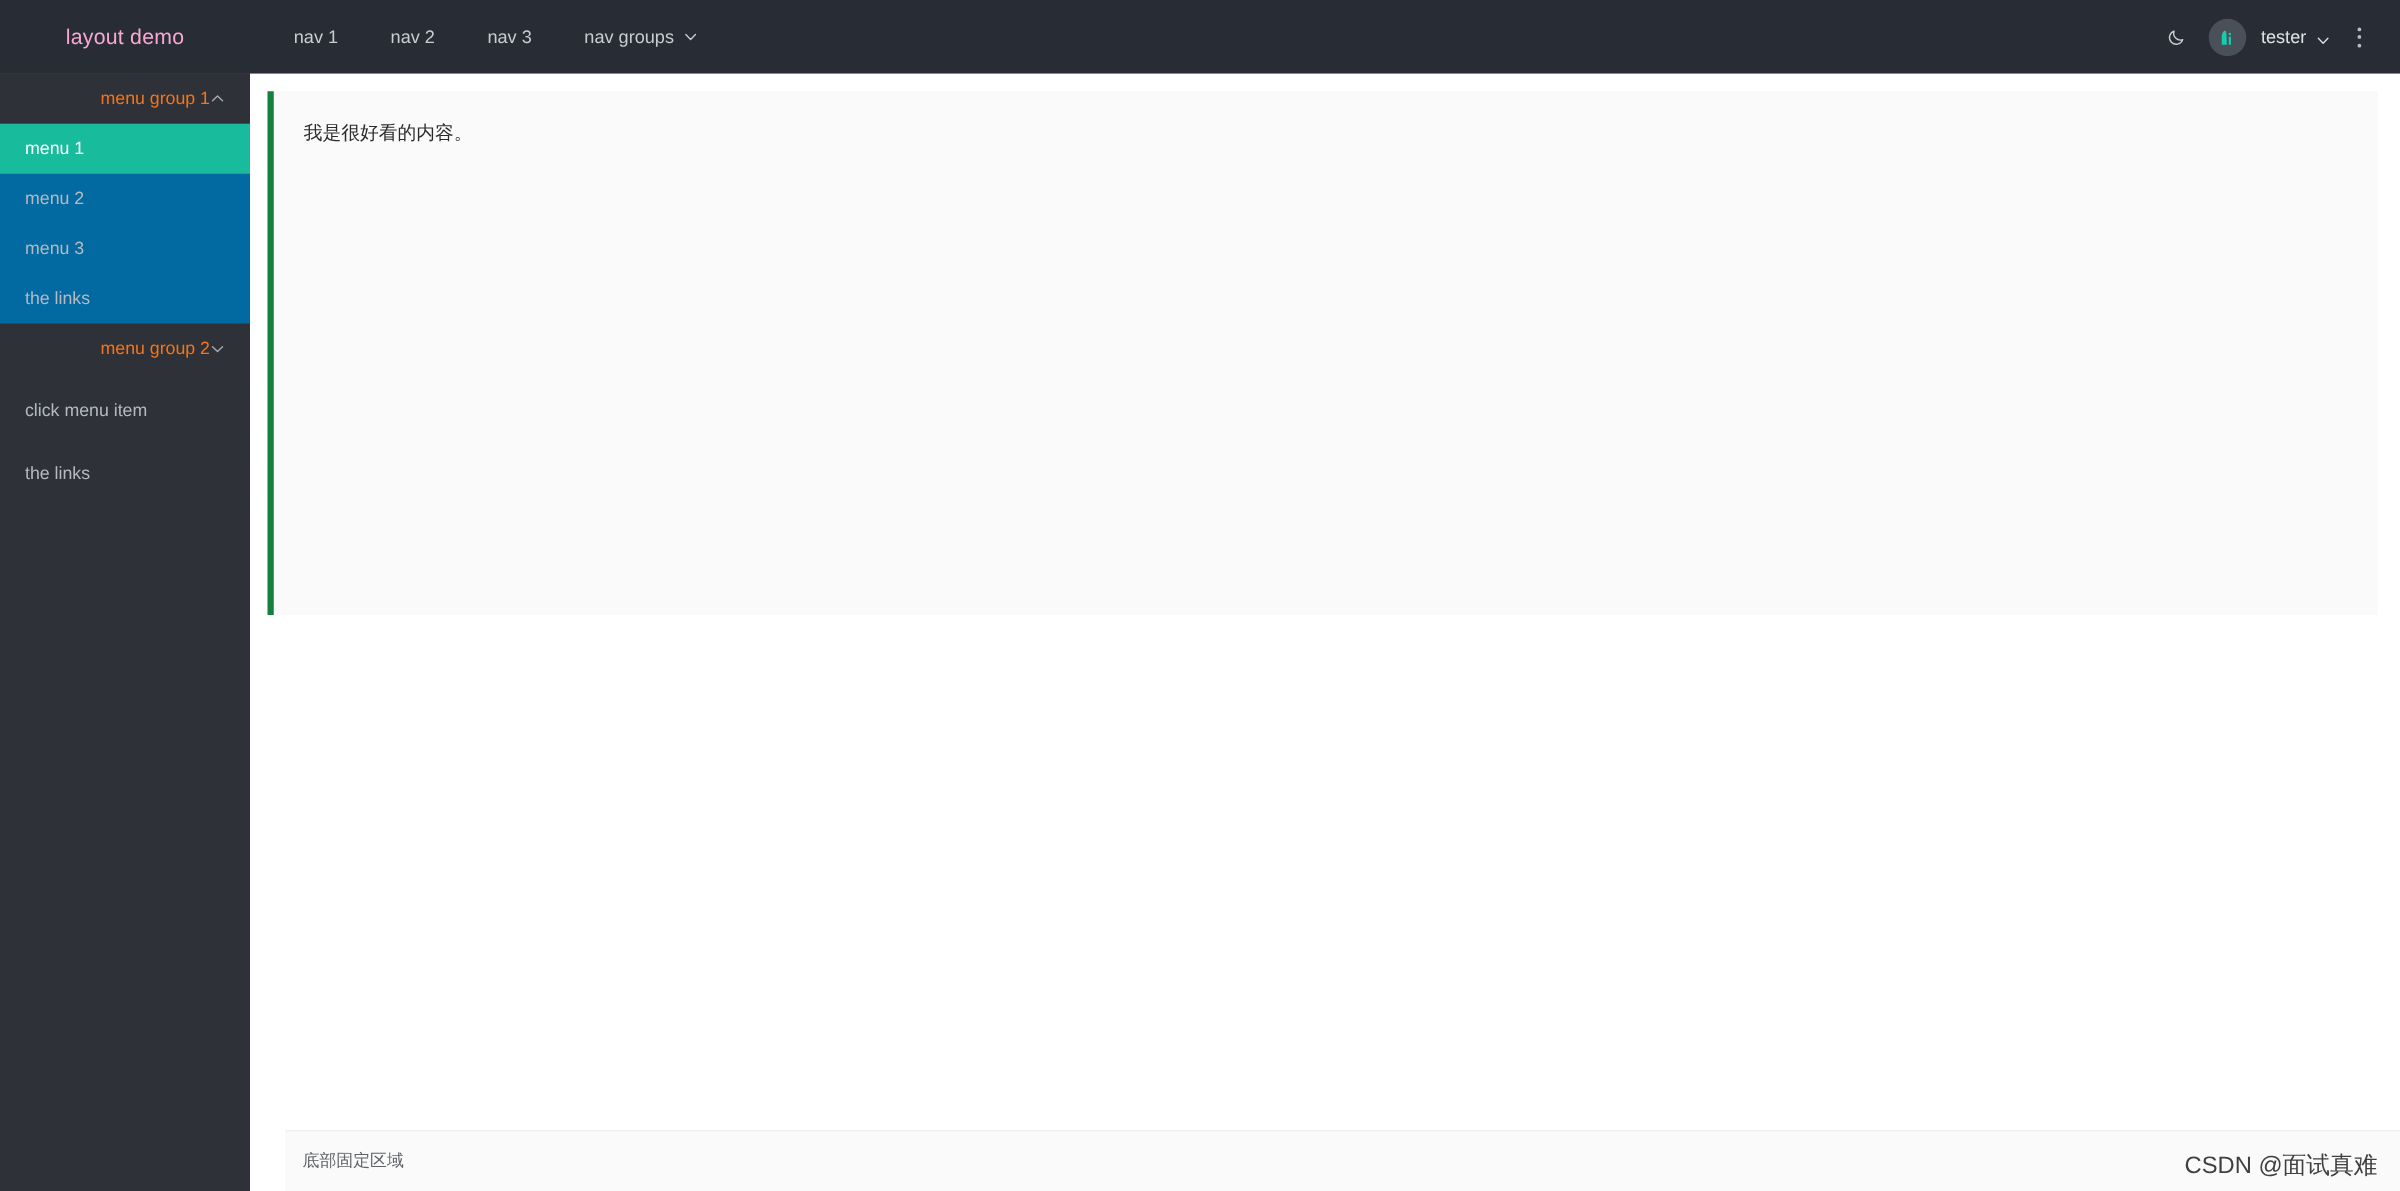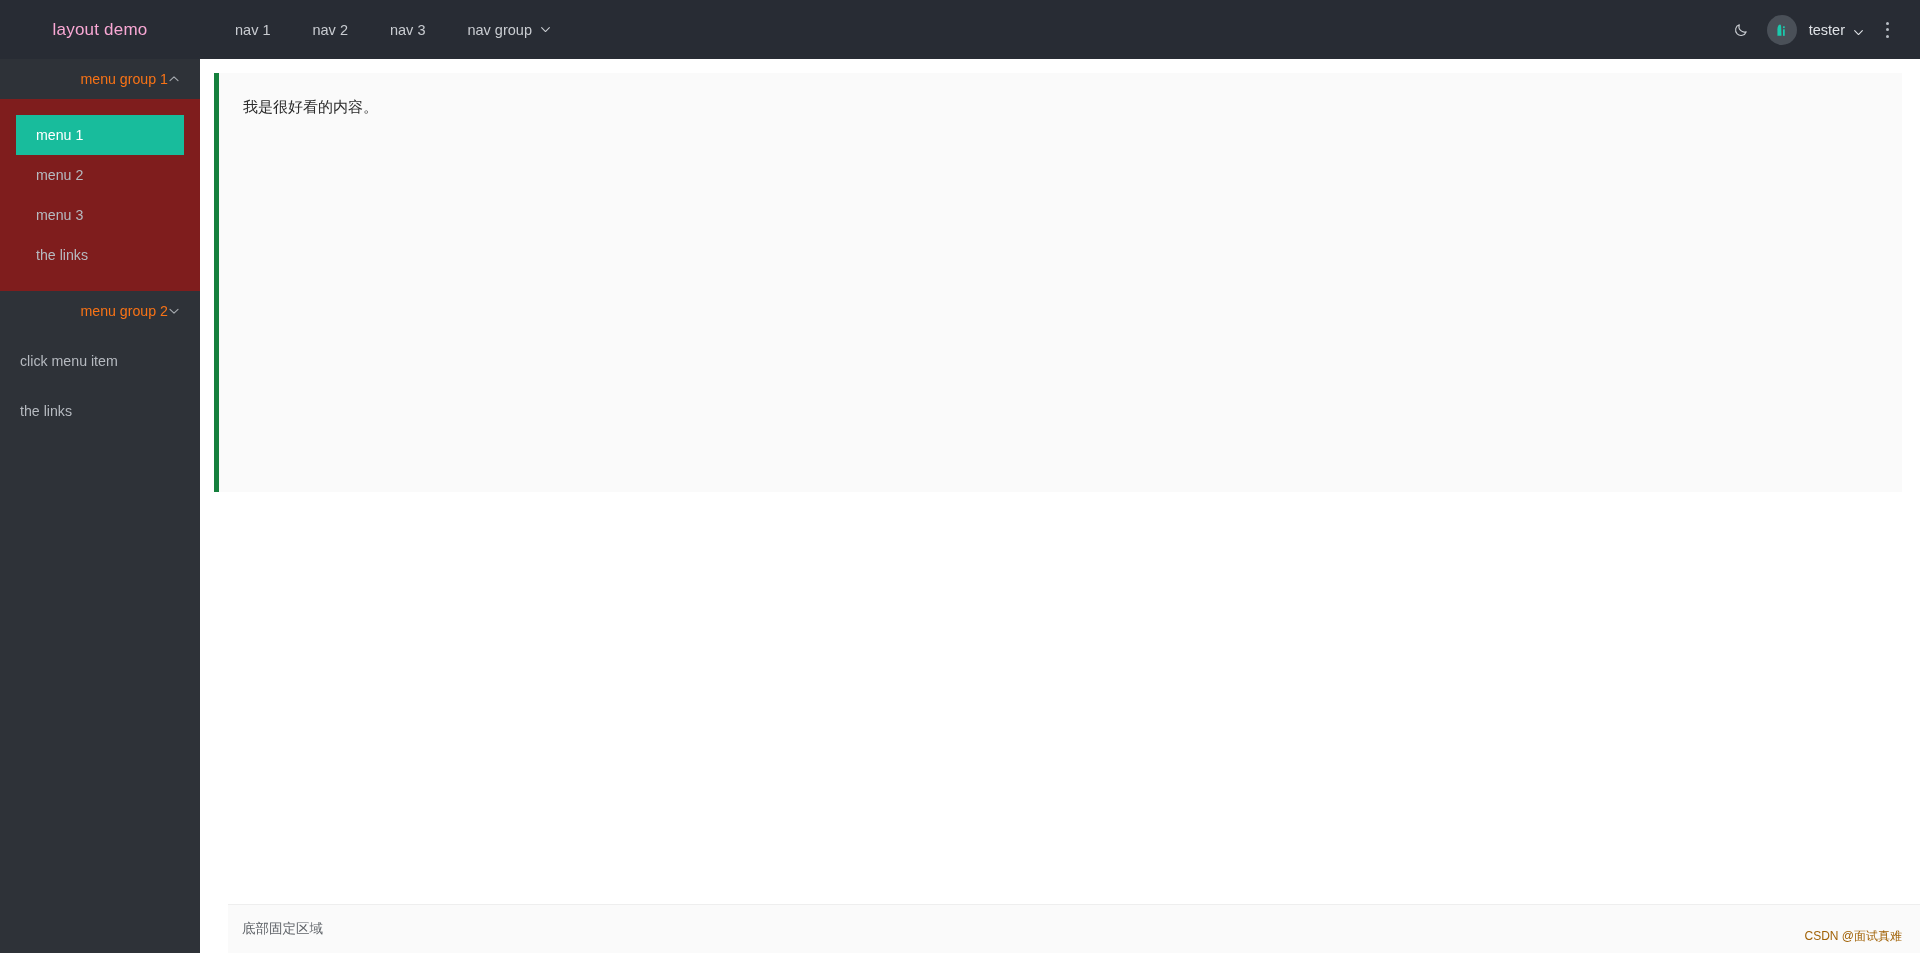--- a/index.html
+++ b/index.html
@@ -119,22 +119,22 @@
     align-items: center;
     justify-content: flex-end;
     padding: 0 20px 0 19px;
     color: #f97316;
     font-size: 14.2px;
     cursor: pointer;
     background: #2e3238;
   }
   .menu-group-title .chev { width: 12px; height: 12px; opacity: 0.75; }
   .submenu {
-    background: #7f1d1d;
-    padding: 16px;
+    background: #0369a1;
+    padding: 0;
   }
   .submenu-item {
     height: 40px;
     display: flex;
     align-items: center;
     padding-left: 20px;
     color: #b6bac0;
     font-size: 14.2px;
     cursor: pointer;
   }
@@ -190,22 +190,22 @@
     padding-left: 14px;
     color: #5f6368;
     font-size: 13.5px;
     position: relative;
     margin-left: 28px;
   }
   .watermark {
     position: absolute;
     right: 18px;
     bottom: 8px;
-    color: #a16207;
-    font-size: 12px;
+    color: #404040;
+    font-size: 19px;
     white-space: nowrap;
     pointer-events: none;
   }
   svg { display: block; }
 </style>
 </head>
 <body>
 
 <div class="app">
 
@@ -219,21 +219,21 @@
       <div class="nav-item">
         <span>nav 1</span>
       </div>
       <div class="nav-item">
         <span>nav 2</span>
       </div>
       <div class="nav-item">
         <span>nav 3</span>
       </div>
       <div class="nav-item">
-        <span>nav group</span>
+        <span>nav groups</span>
         <span class="chev">
           <svg viewBox="0 0 12 12" width="11" height="11">
             <path d="M1.8 4 L6 8.2 L10.2 4" fill="none" stroke="#c9ccd1" stroke-width="1.2" stroke-linecap="round" stroke-linejoin="round"></path>
           </svg>
         </span>
       </div>
     </div>
 
     <div class="spacer"></div>
 

